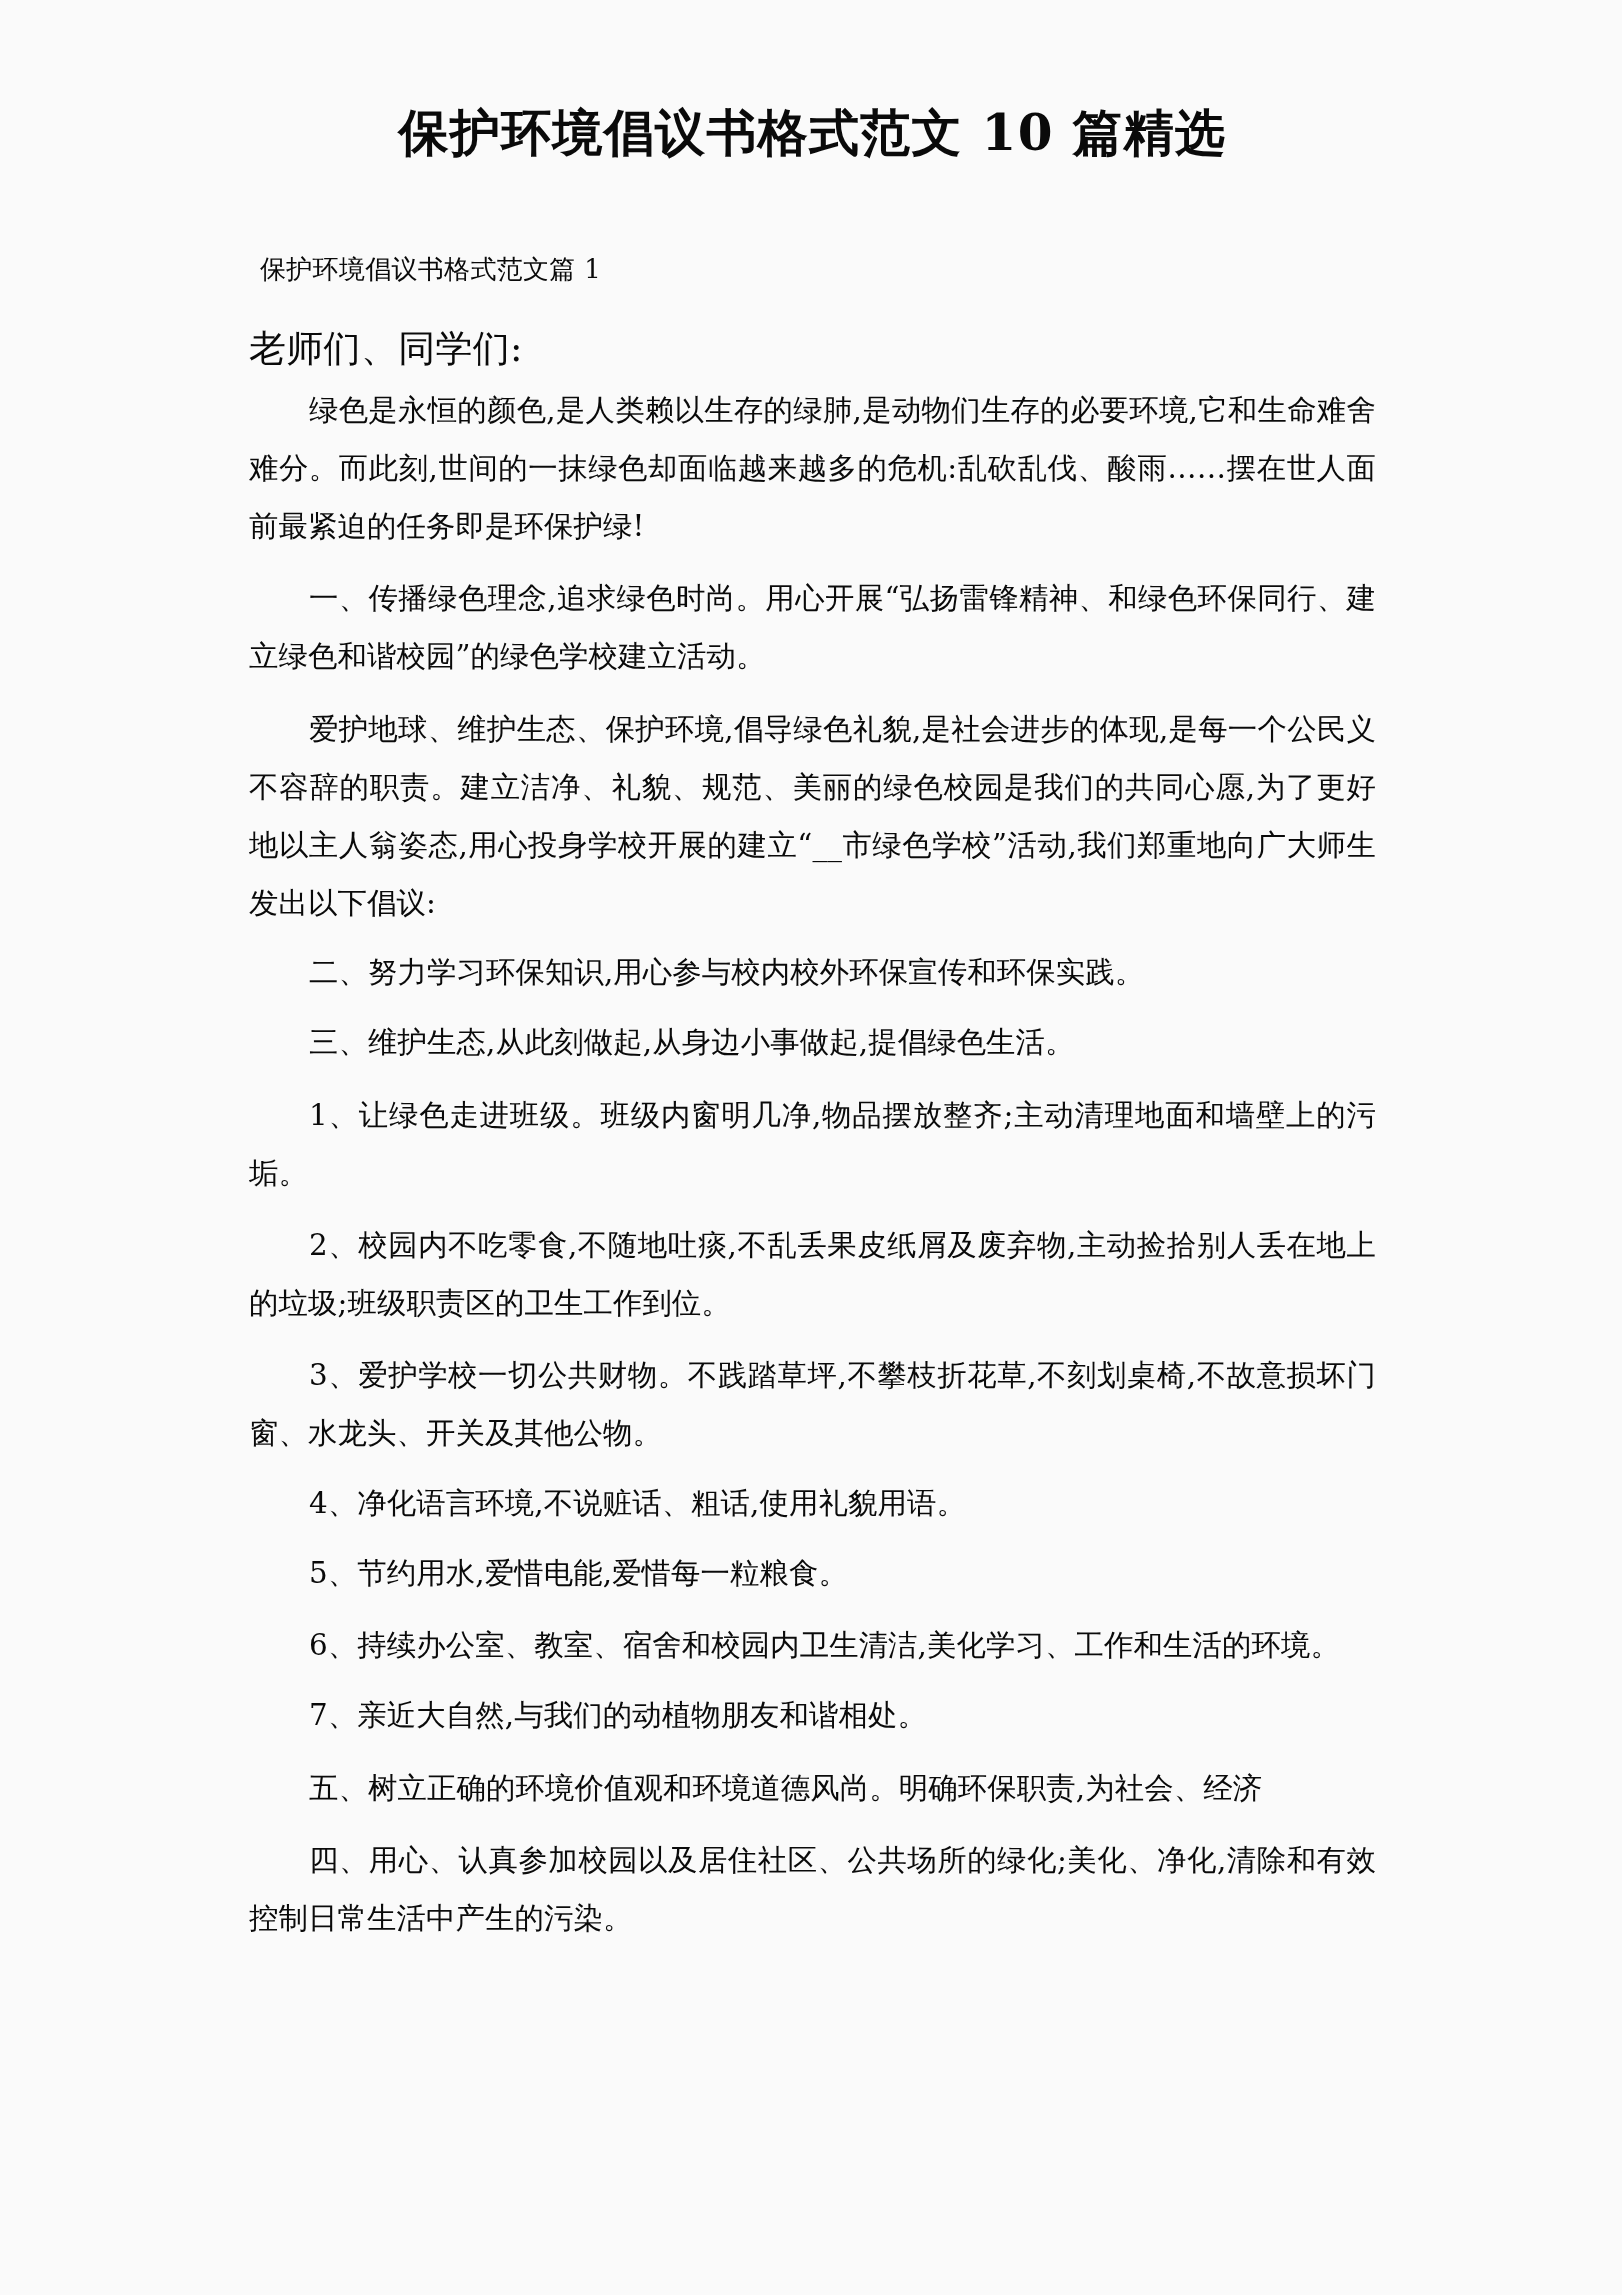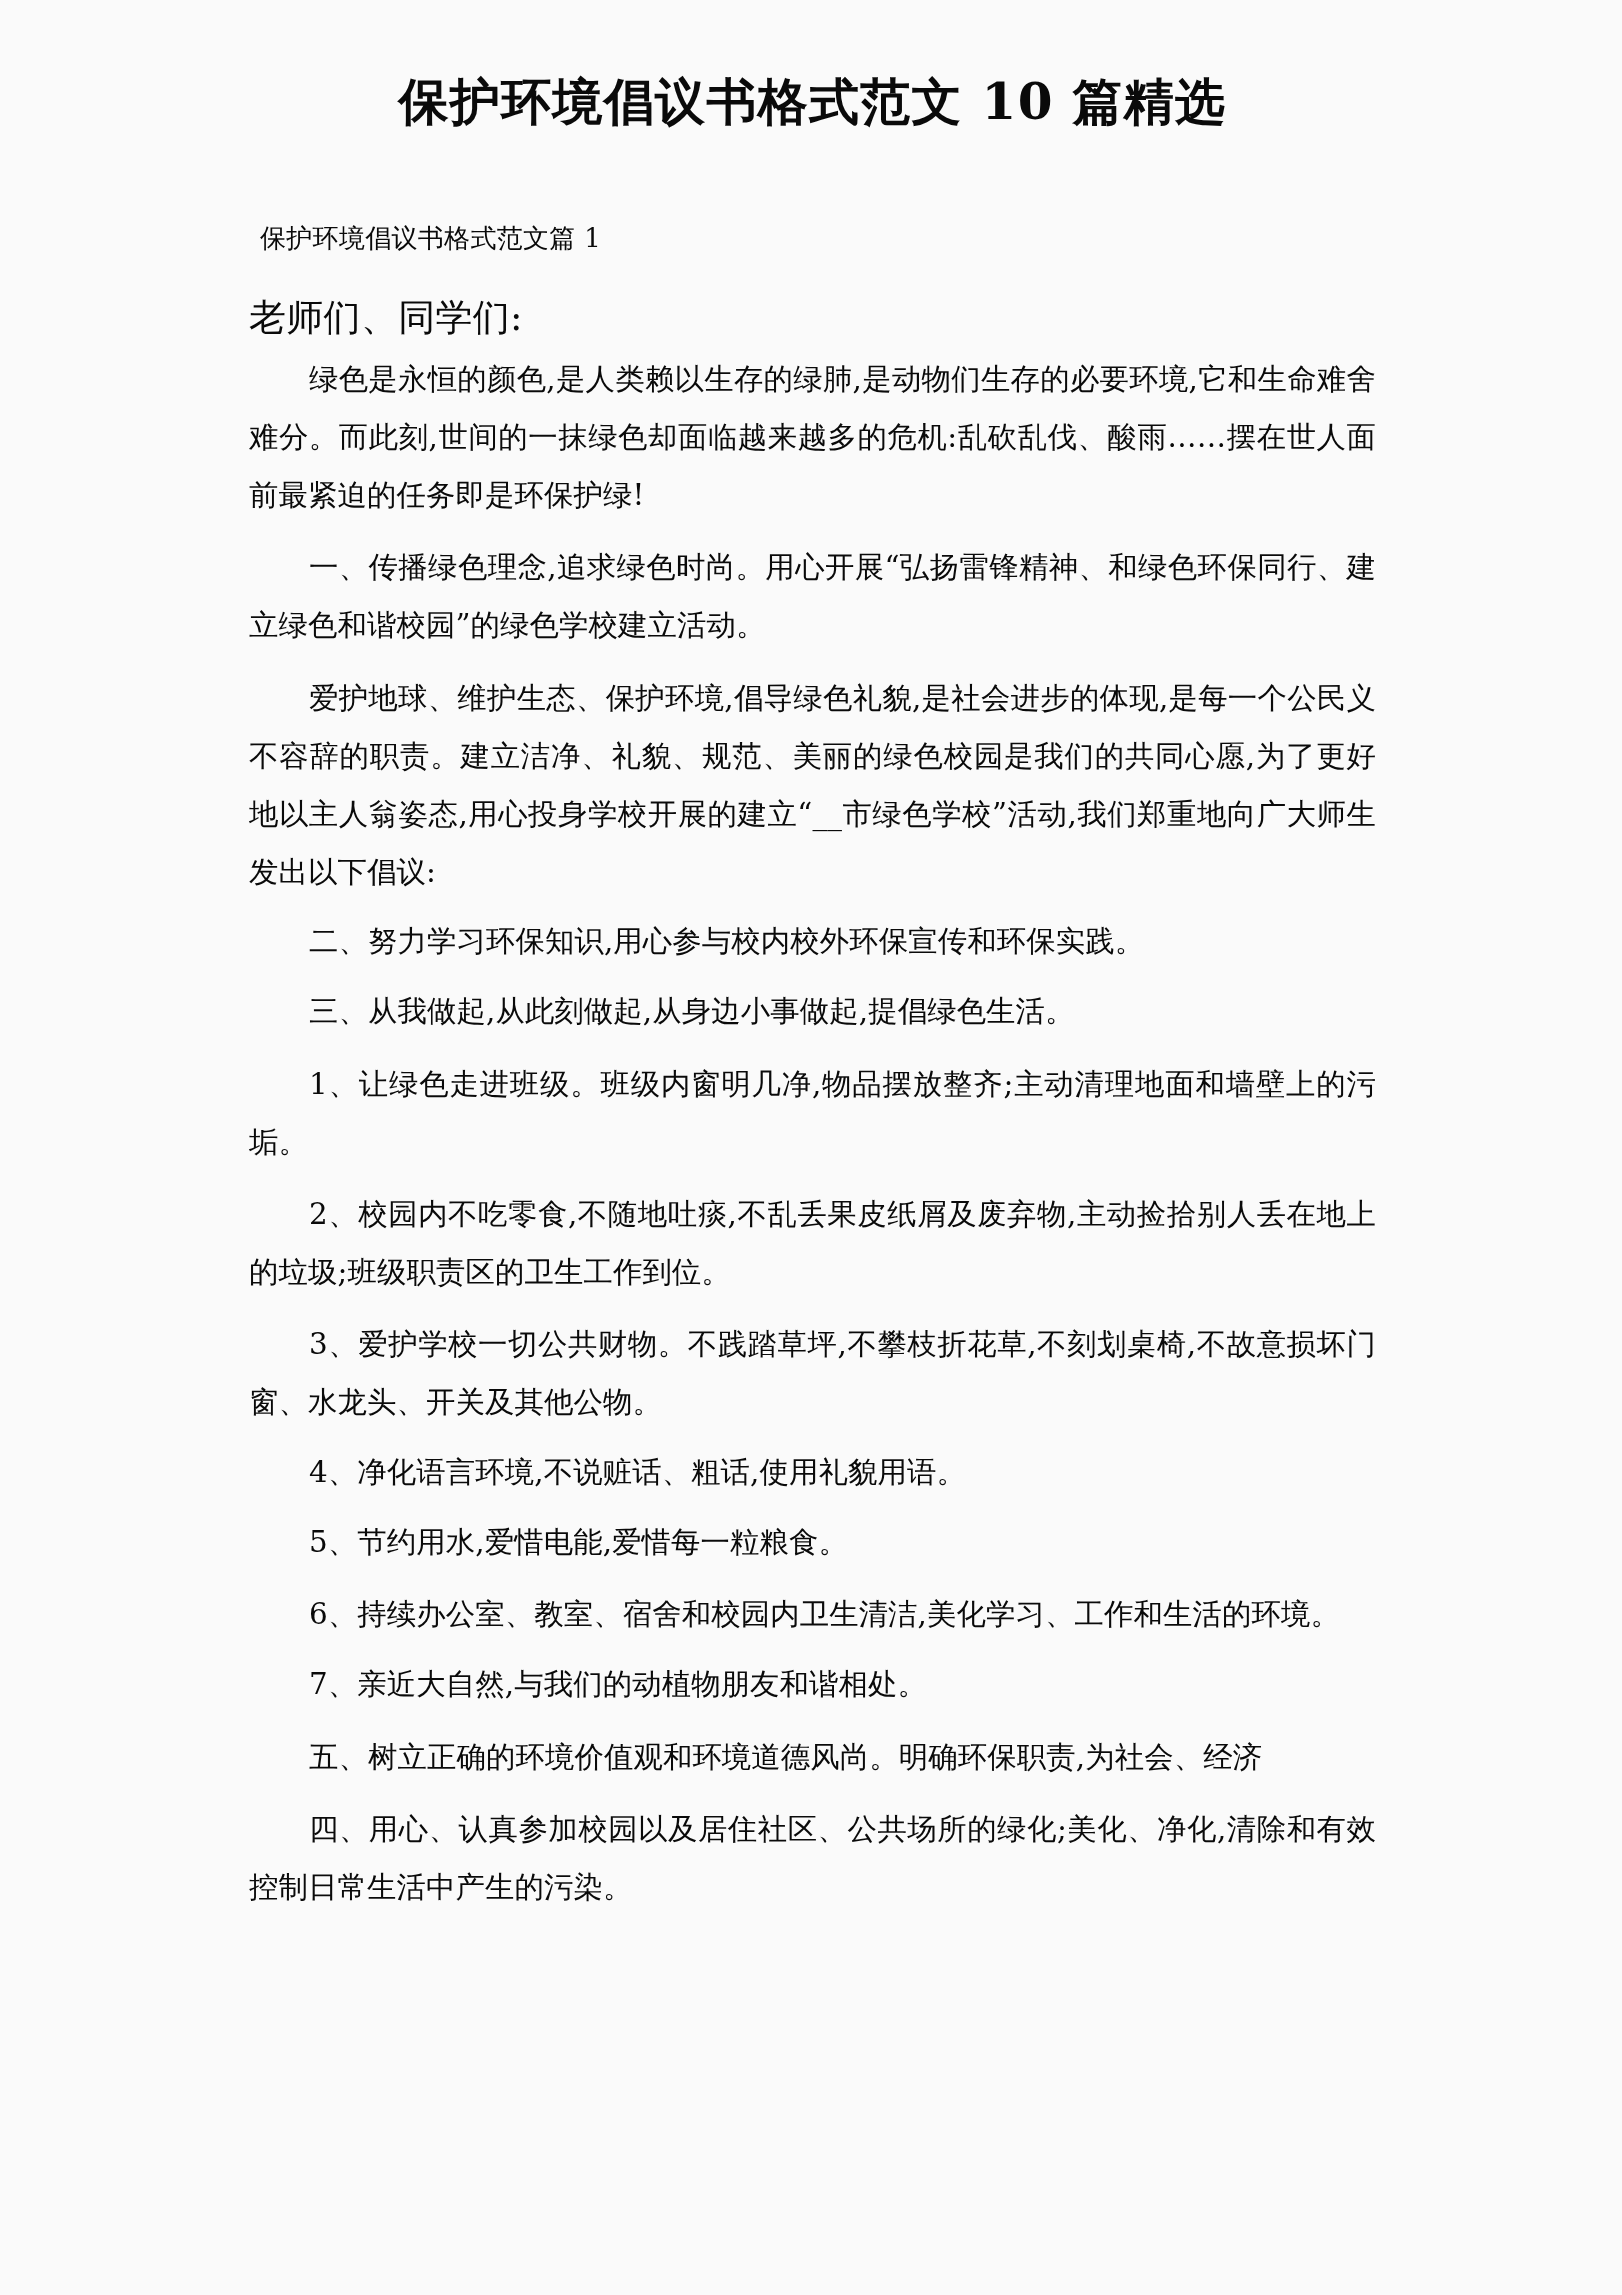--- a/index.html
+++ b/index.html
@@ -24,21 +24,21 @@
     width: 1127px;
   }
   .doc-title {
     font-family: "DejaVu Serif", "Liberation Serif", serif;
     font-weight: 700;
     font-size: 50px;
     line-height: 1.25;
     text-align: center;
     letter-spacing: 1.3px;
     margin: 0;
-    padding-top: 71px;
+    padding-top: 102px;
     white-space: pre;
   }
   .section-heading {
     font-size: 26px;
     line-height: 1.0;
     margin: 11px;
     padding-top: 80px;
     text-align: justify;
     text-align-last: left;
     letter-spacing: 0.3px;
@@ -74,21 +74,21 @@
     <h1 class="doc-title">保护环境倡议书格式范文 10 篇精选</h1>
 
     <div class="section-heading">保护环境倡议书格式范文篇 1</div>
 
     <div class="salutation">老师们、同学们:</div>
 
     <p class="para">绿色是永恒的颜色,是人类赖以生存的绿肺,是动物们生存的必要环境,它和生命难舍难分。而此刻,世间的一抹绿色却面临越来越多的危机:乱砍乱伐、酸雨……摆在世人面前最紧迫的任务即是环保护绿!</p>
     <p class="para">一、传播绿色理念,追求绿色时尚。用心开展“弘扬雷锋精神、和绿色环保同行、建立绿色和谐校园”的绿色学校建立活动。</p>
     <p class="para">爱护地球、维护生态、保护环境,倡导绿色礼貌,是社会进步的体现,是每一个公民义不容辞的职责。建立洁净、礼貌、规范、美丽的绿色校园是我们的共同心愿,为了更好地以主人翁姿态,用心投身学校开展的建立“__市绿色学校”活动,我们郑重地向广大师生发出以下倡议:</p>
     <p class="para tight">二、努力学习环保知识,用心参与校内校外环保宣传和环保实践。</p>
-    <p class="para tight">三、从我做起,从此刻做起,从身边小事做起,提倡绿色生活。</p>
+    <p class="para tight">三、维护生态,从此刻做起,从身边小事做起,提倡绿色生活。</p>
     <p class="para">1、让绿色走进班级。班级内窗明几净,物品摆放整齐;主动清理地面和墙壁上的污垢。</p>
     <p class="para">2、校园内不吃零食,不随地吐痰,不乱丢果皮纸屑及废弃物,主动捡拾别人丢在地上的垃圾;班级职责区的卫生工作到位。</p>
     <p class="para">3、爱护学校一切公共财物。不践踏草坪,不攀枝折花草,不刻划桌椅,不故意损坏门窗、水龙头、开关及其他公物。</p>
     <p class="para tight">4、净化语言环境,不说赃话、粗话,使用礼貌用语。</p>
     <p class="para tight">5、节约用水,爱惜电能,爱惜每一粒粮食。</p>
     <p class="para">6、持续办公室、教室、宿舍和校园内卫生清洁,美化学习、工作和生活的环境。</p>
     <p class="para tight">7、亲近大自然,与我们的动植物朋友和谐相处。</p>
     <p class="para">五、树立正确的环境价值观和环境道德风尚。明确环保职责,为社会、经济</p>
     <p class="para">四、用心、认真参加校园以及居住社区、公共场所的绿化;美化、净化,清除和有效控制日常生活中产生的污染。</p>
 

